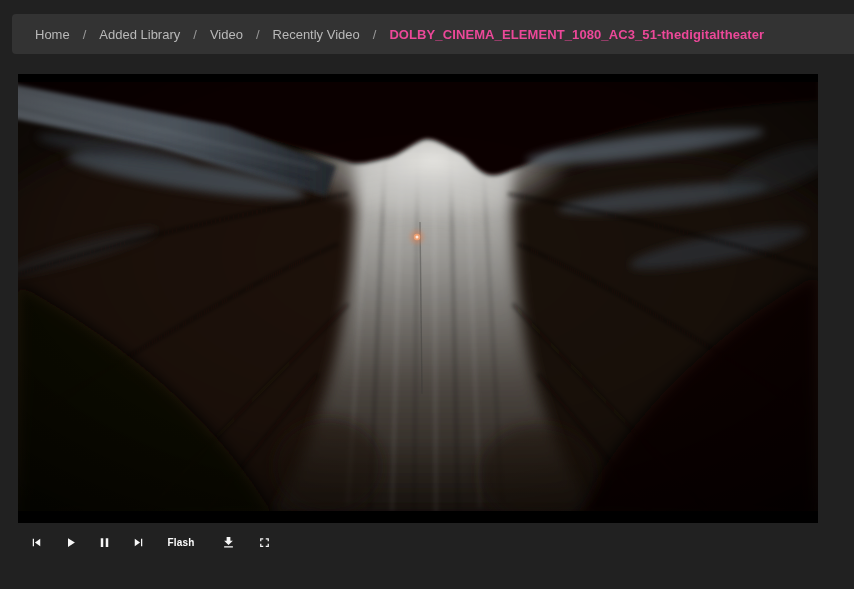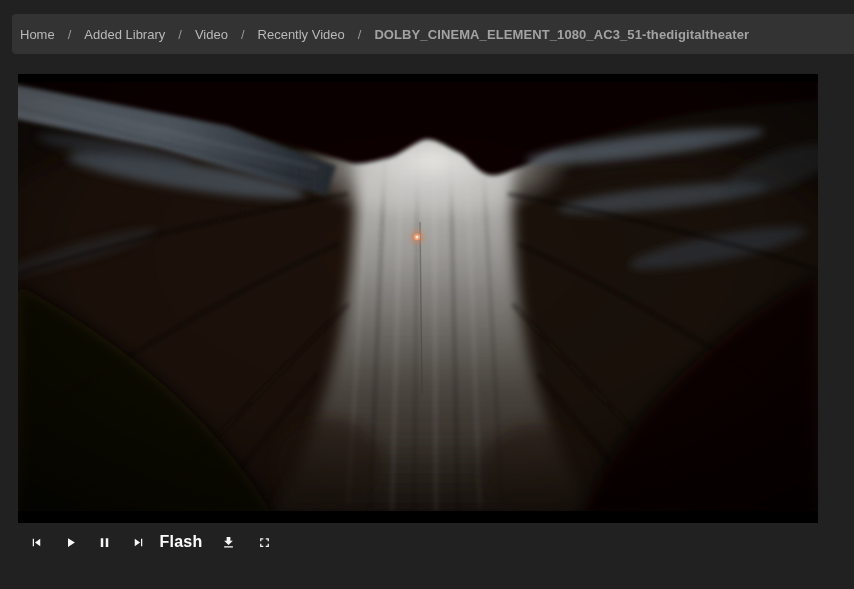--- a/index.html
+++ b/index.html
@@ -11,27 +11,27 @@
   }
   
   .breadcrumb-bar {
     position: absolute;
     left: 12px; right: 0; top: 14px; height: 40px;
     background: #333333;
     border-radius: 4px 0 0 4px;
     display: flex;
     align-items: center;
     gap: 13px;
-    padding: 0 8px;
+    padding: 0 23px;
     font-size: 13px;
     white-space: nowrap;
   }
   .crumb { color: #b9b9b9; cursor: pointer; }
   .sep { color: #989898; }
-  .crumb.current { color: #a3a3a3; font-weight: 600; cursor: default; letter-spacing: 0.1px; }
+  .crumb.current { color: #ec4899; font-weight: 600; cursor: default; letter-spacing: 0.1px; }
   
   .video-frame {
     position: absolute;
     left: 18px; top: 74px;
     width: 800px; height: 449px;
     background: #000;
     overflow: hidden;
   }
   .video-frame svg { display: block; }
   
@@ -47,21 +47,21 @@
     background: none; border: none;
     display: flex; align-items: center; justify-content: center;
     color: #f5f5f5;
     cursor: pointer;
   }
   .ctl:first-child { margin-left: 1px; }
   .ctl svg { width: 15px; height: 15px; fill: #f7f7f7; }
   .ctl.flash {
     width: 52px;
     font-family: "Liberation Sans", sans-serif;
-    font-size: 16px;
+    font-size: 10px;
     font-weight: 700;
     color: #fdfdfd;
     letter-spacing: 0.2px;
   }
   .ctl.dl { margin-left: 4px; }
   .ctl.fs { margin-left: 2px; }
 </style>
 </head>
 <body>
 

